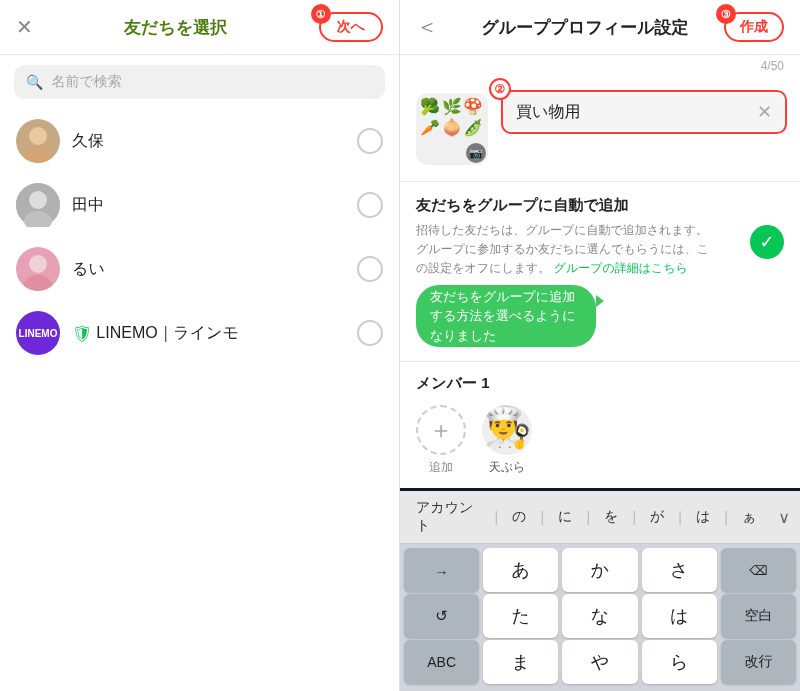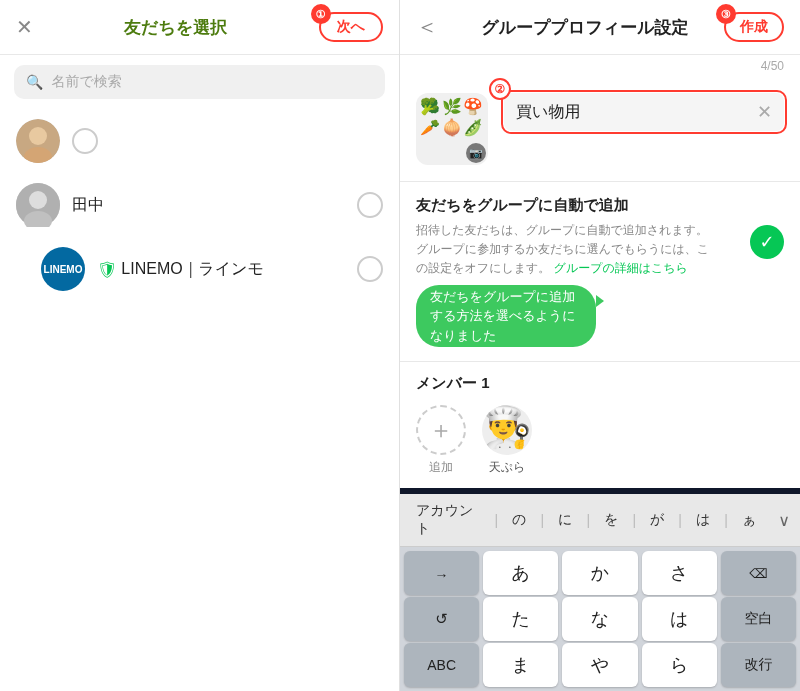--- a/index.html
+++ b/index.html
@@ -131,28 +131,27 @@
     .linemo-item {
       display: flex;
       align-items: center;
       padding: 10px 16px;
       gap: 12px;
     }
     .linemo-icon {
       width: 44px;
       height: 44px;
       border-radius: 50%;
-      background: #0369a1;
+      background: #6d28d9;
       display: flex;
       align-items: center;
       justify-content: center;
       color: #fff;
       font-size: 12px;
       font-weight: 700;
-      margin-left: 25px;
     }
     .linemo-text {
       display: flex;
       align-items: center;
       gap: 4px;
     }
     .linemo-shield {
       color: #06c755;
       font-size: 16px;
     }
@@ -361,21 +360,21 @@
       position: absolute;
       top: 10px;
       right: -8px;
       border-width: 6px 0 6px 8px;
       border-style: solid;
       border-color: transparent transparent transparent #3dc95f;
     }
     .members-section {
       background: #fff;
       padding: 12px 16px;
-      border-bottom: 6px solid #0f172a;
+      border-bottom: 3px solid #0f172a;
     }
     .members-title {
       font-size: 15px;
       font-weight: 600;
       color: #222;
       margin-bottom: 12px;
     }
     .members-row {
       display: flex;
       align-items: flex-end;
@@ -499,35 +498,47 @@
 
 
   <div class="friend-item">
     <div class="avatar">
       <svg width="44" height="44" viewBox="0 0 44 44">
         <circle cx="22" cy="22" r="22" fill="#c8a882"></circle>
         <circle cx="22" cy="17" r="9" fill="#e8c9a0"></circle>
         <ellipse cx="22" cy="38" rx="14" ry="10" fill="#d4a574"></ellipse>
       </svg>
     </div>
+    <span class="friend-name">久保</span>
     <div class="radio-circle"></div>
   </div>
 
   <div class="friend-item">
     <div class="avatar-placeholder">
       <svg width="44" height="44" viewBox="0 0 44 44">
         <circle cx="22" cy="22" r="22" fill="#b0b0b0"></circle>
         <circle cx="22" cy="17" r="9" fill="#ddd"></circle>
         <ellipse cx="22" cy="38" rx="14" ry="10" fill="#c0c0c0"></ellipse>
       </svg>
     </div>
     <span class="friend-name">田中</span>
     <div class="radio-circle"></div>
   </div>
 
+  <div class="friend-item">
+    <div class="avatar">
+      <svg width="44" height="44" viewBox="0 0 44 44">
+        <circle cx="22" cy="22" r="22" fill="#e8a0b4"></circle>
+        <circle cx="22" cy="17" r="9" fill="#f0d0d8"></circle>
+        <ellipse cx="22" cy="38" rx="14" ry="10" fill="#e090a0"></ellipse>
+      </svg>
+    </div>
+    <span class="friend-name">るい</span>
+    <div class="radio-circle"></div>
+  </div>
 
   <div class="linemo-item">
     <div class="linemo-icon">
       <span style="font-size:10px;font-weight:800;">LINEMO</span>
     </div>
     <div class="linemo-text">
       <span class="linemo-shield">🛡</span>
       <span class="linemo-name">LINEMO｜ラインモ</span>
     </div>
     <div style="flex:1"></div>

